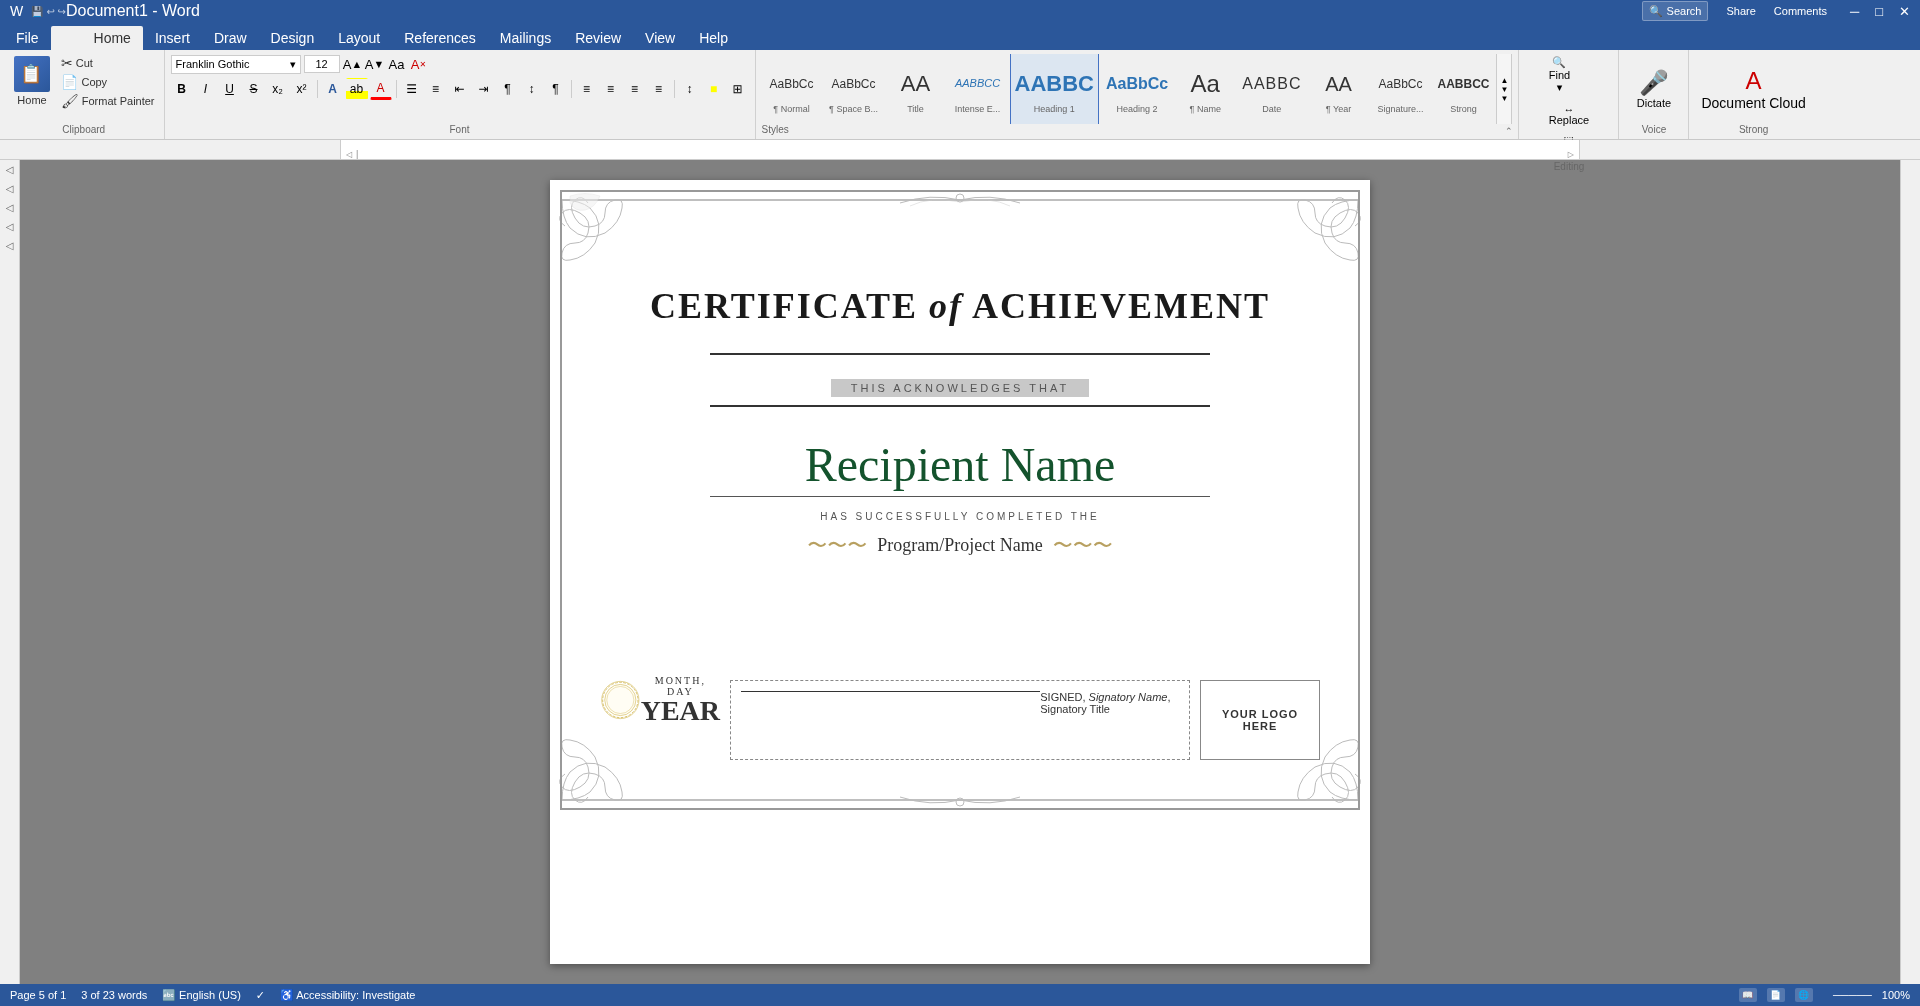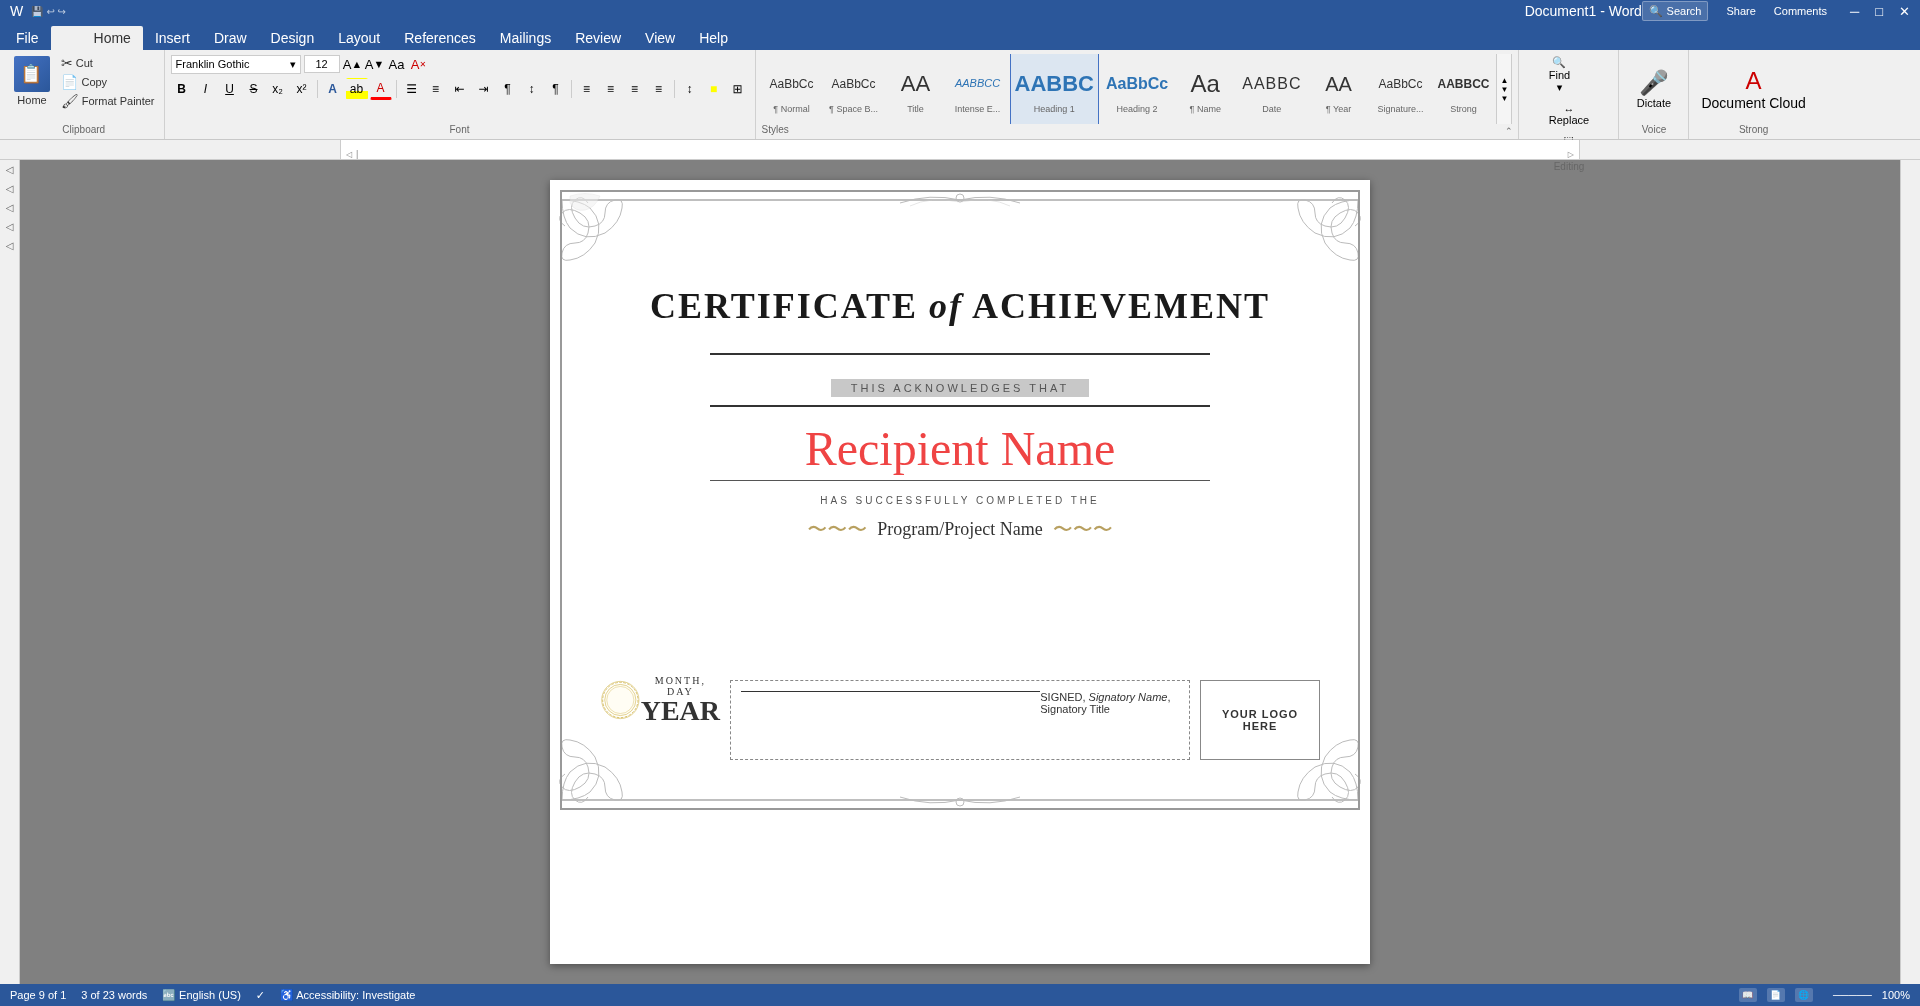--- a/index.html
+++ b/index.html
@@ -11,21 +11,21 @@
       height: 22px;
       display: flex;
       align-items: center;
       justify-content: space-between;
       padding: 0 10px;
       color: white;
       font-size: 12px;
     }
     .title-bar-left { display: flex; gap: 8px; align-items: center; }
     .title-bar-right { display: flex; gap: 8px; align-items: center; }
-    .title-bar-center { flex: 1; text-align: right; font-size: 14px; color: white; }
+    .title-bar-center { flex: 1; text-align: left; font-size: 16px; color: white; }
 
     
     .ribbon-tabs {
       background: #2b579a;
       display: flex;
       align-items: flex-end;
       height: 28px;
       padding: 0 4px;
     }
     .ribbon-tab {
@@ -366,22 +366,22 @@
       width: 500px;
       border: none;
       border-top: 2px solid #333;
       margin: 8px auto;
     }
 
     .cert-recipient {
       font-family: 'Times New Roman', serif;
       font-size: 48px;
       text-align: center;
-      color: #ef4444;
-      margin-top: 6px;
+      color: #14532d;
+      margin-top: 22px;
     }
 
     .cert-line2 {
       width: 500px;
       border: none;
       border-top: 1px solid #555;
       margin: 4px auto 16px auto;
     }
 
     .cert-completed {
@@ -899,21 +899,21 @@
 
       </div>
     </div>
   </div>
 
   <div class="right-sidebar"></div>
 </div>
 
 <div class="status-bar">
   <div class="status-left">
-    <span>Page 9 of 1</span>
+    <span>Page 5 of 1</span>
     <span>3 of 23 words</span>
     <span>🔤 English (US)</span>
     <span>✓</span>
     <span>♿ Accessibility: Investigate</span>
   </div>
   <div class="status-right">
     <span class="status-icon">📖</span>
     <span class="status-icon">📄</span>
     <span class="status-icon">🌐</span>
     <span style="margin-left:10px;">─────</span>

